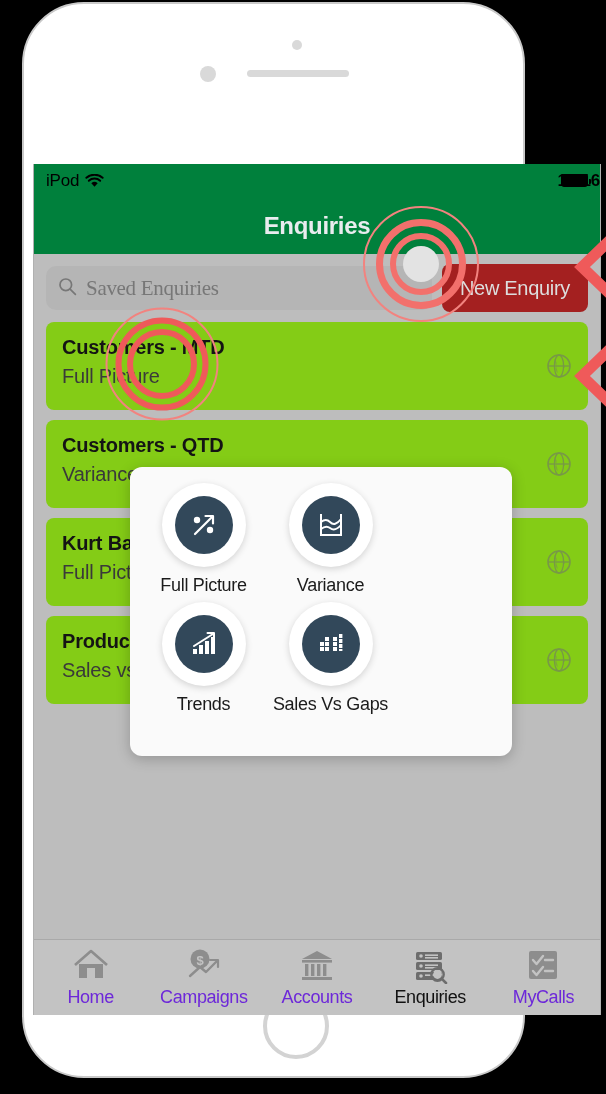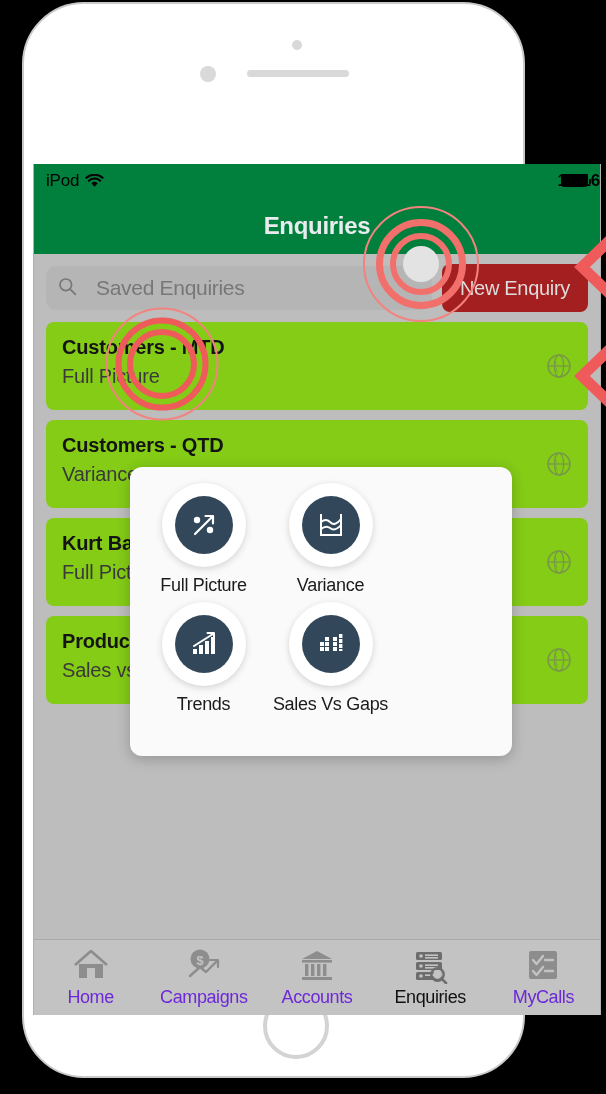--- a/index.html
+++ b/index.html
@@ -77,21 +77,21 @@
   }
   .navbar-title { font-size: 24px; font-weight: 700; color: #e9ecef; letter-spacing: -0.3px; }
 
   
   .searchrow {
     display: flex; align-items: center; gap: 10px;
     padding: 10px 12px 10px 12px;
   }
   .searchbox {
     flex: 1; height: 44px; background: #b5b5b5; border-radius: 10px;
-    display: flex; align-items: center; gap: 19px; padding: 0 12px;
+    display: flex; align-items: center; gap: 9px; padding: 0 12px; font-family: Liberation Serif, serif;
   }
   .search-ico { width: 19px; height: 19px; flex: none; }
   .search-ph { font-size: 21px; color: #777; letter-spacing: -0.3px; }
   .new-btn {
     width: 146px; height: 48px; background: #a42020; border-radius: 8px;
     display: flex; align-items: center; justify-content: center;
     font-size: 20px; color: #ddd; letter-spacing: -0.3px;
   }
 
   

